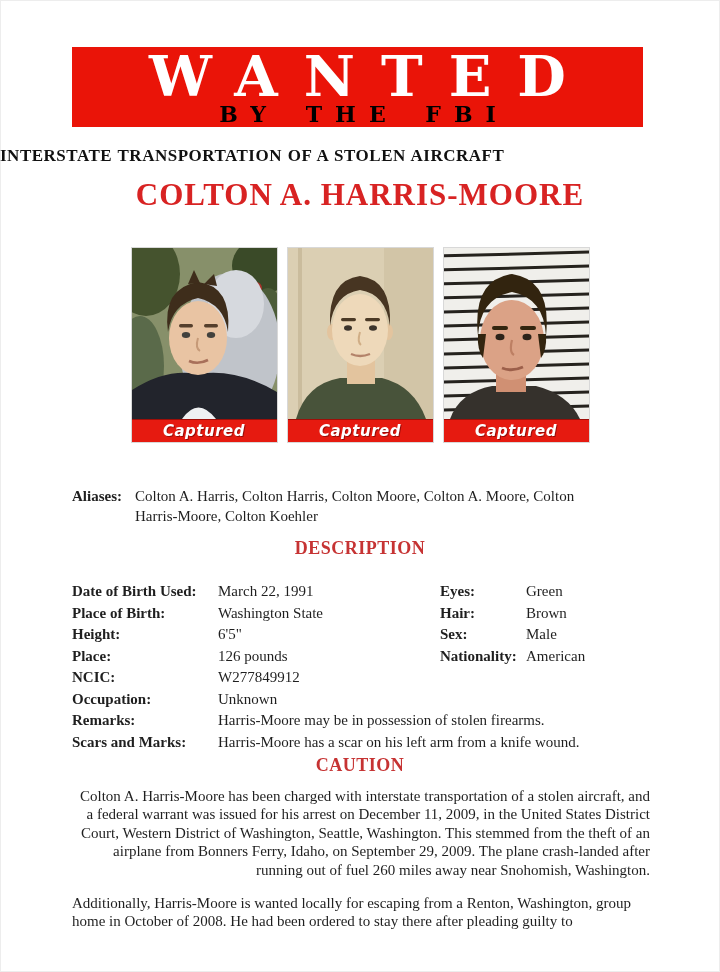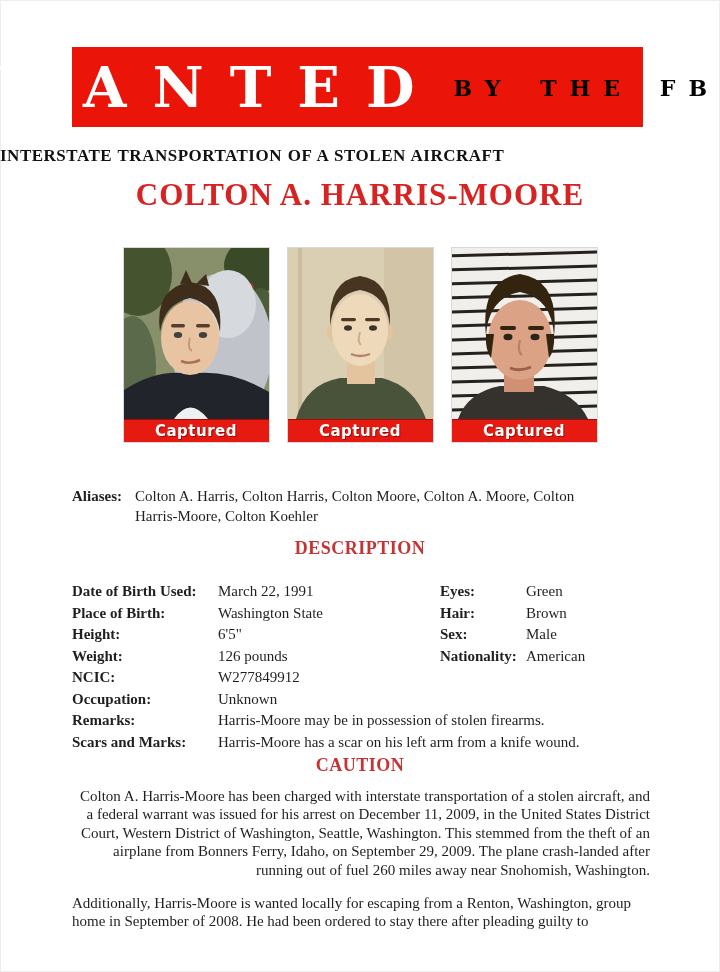--- a/index.html
+++ b/index.html
@@ -6,21 +6,21 @@
   html,body { background:#ffffff; }
   .page {
     position:relative; width:720px; height:972px; background:#ffffff;
     font-family:"Liberation Serif","DejaVu Serif",serif; color:#1f1f1f;
     overflow:hidden; box-shadow: inset 0 0 0 1px #ededed;
   }
 
   
   .banner {
     position:absolute; left:72px; top:47px; width:571px; height:80px;
-    background:#ea1408; display:flex; flex-direction:row;
+    background:#ea1408; display:flex; flex-direction:column;
     align-items:center; justify-content:center;
   }
   .banner-title {
     font-family:"DejaVu Serif",serif; font-weight:bold; color:#ffffff;
     font-size:56px; line-height:52px; letter-spacing:26px; padding-left:26px;
     white-space:nowrap;
   }
   .banner-subtitle {
     font-family:"DejaVu Serif",serif; font-weight:bold; color:#000000;
     font-size:22px; line-height:22px; letter-spacing:13px; word-spacing:6px;
@@ -33,21 +33,21 @@
     color:#111111;
   }
   .name {
     position:absolute; left:0; right:0; top:177px; text-align:center;
     font-weight:bold; font-size:31px; letter-spacing:1px; color:#d82323;
   }
 
   
   .photos {
     position:absolute; left:0; right:0; top:248px;
-    display:flex; justify-content:center; gap:19px;
+    display:flex; justify-content:center; gap:11px;font-style:italic;
   }
   .photo { width:145px; outline:1px solid #d8d8d8; }
   .photo svg { display:block; width:145px; height:171px; }
   .captured {
     height:23px; background:#e61a10; border-top:1px solid #9e0e08;
     display:flex; align-items:center; justify-content:center;
     font-family:"DejaVu Sans","Liberation Sans",sans-serif;
     font-weight:bold; font-size:15px; color:#ffffff; letter-spacing:0.5px;
     text-shadow:1px 1px 0 rgba(90,0,0,0.55);
   }
@@ -193,21 +193,21 @@
         </div>
         <div class="row">
           <span class="lbl">Place of Birth:</span>
           <span class="val">Washington State</span>
         </div>
         <div class="row">
           <span class="lbl">Height:</span>
           <span class="val">6'5"</span>
         </div>
         <div class="row">
-          <span class="lbl">Weight:</span>
+          <span class="lbl">Place:</span>
           <span class="val">126 pounds</span>
         </div>
         <div class="row">
           <span class="lbl">NCIC:</span>
           <span class="val">W277849912</span>
         </div>
         <div class="row">
           <span class="lbl">Occupation:</span>
           <span class="val">Unknown</span>
         </div>
@@ -239,15 +239,15 @@
       <div class="row">
         <span class="lbl">Scars and Marks:</span>
         <span class="val">Harris-Moore has a scar on his left arm from a knife wound.</span>
       </div>
     </div>
   </div>
 
   <div class="section-heading caution-heading">CAUTION</div>
 
   <p class="para para-1">Colton A. Harris-Moore has been charged with interstate transportation of a stolen aircraft, and a federal warrant was issued for his arrest on December 11, 2009, in the United States District Court, Western District of Washington, Seattle, Washington. This stemmed from the theft of an airplane from Bonners Ferry, Idaho, on September 29, 2009. The plane crash-landed after running out of fuel 260 miles away near Snohomish, Washington.</p>
-  <p class="para para-2">Additionally, Harris-Moore is wanted locally for escaping from a Renton, Washington, group home in September of 2008. He had been ordered to stay there after pleading guilty to</p>
+  <p class="para para-2">Additionally, Harris-Moore is wanted locally for escaping from a Renton, Washington, group home in October of 2008. He had been ordered to stay there after pleading guilty to</p>
 
 </div>
 
 </body></html>

